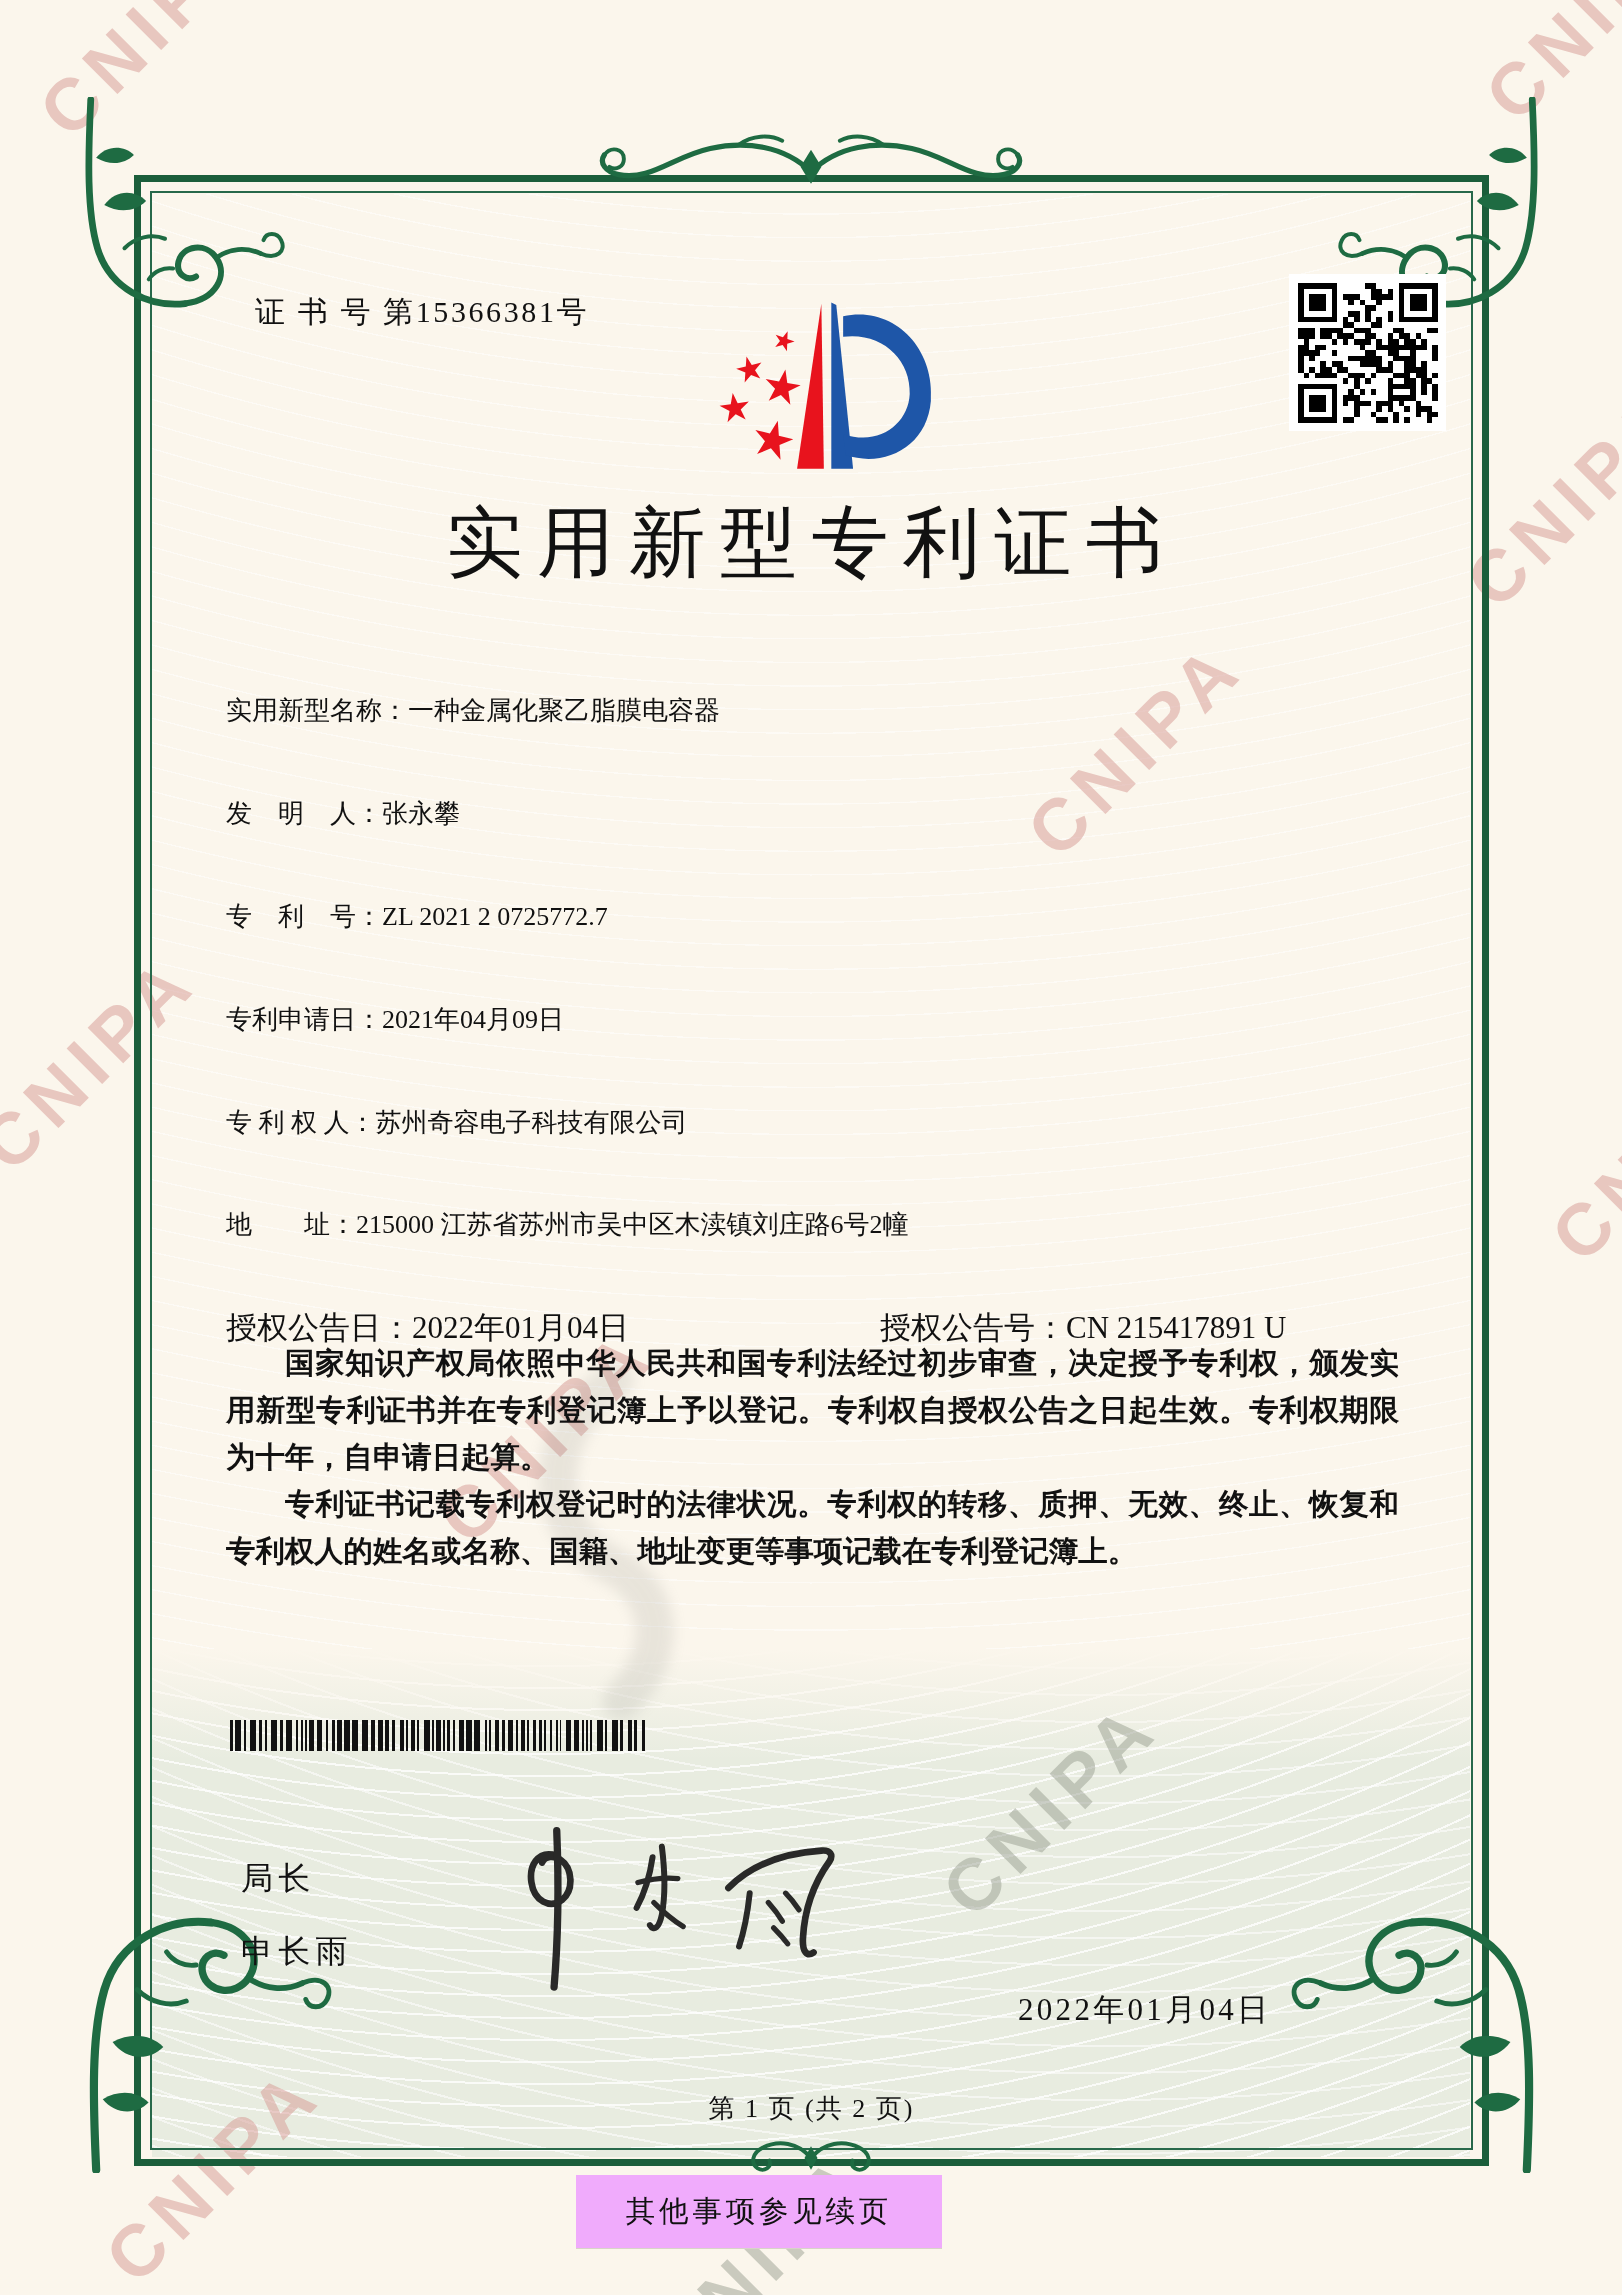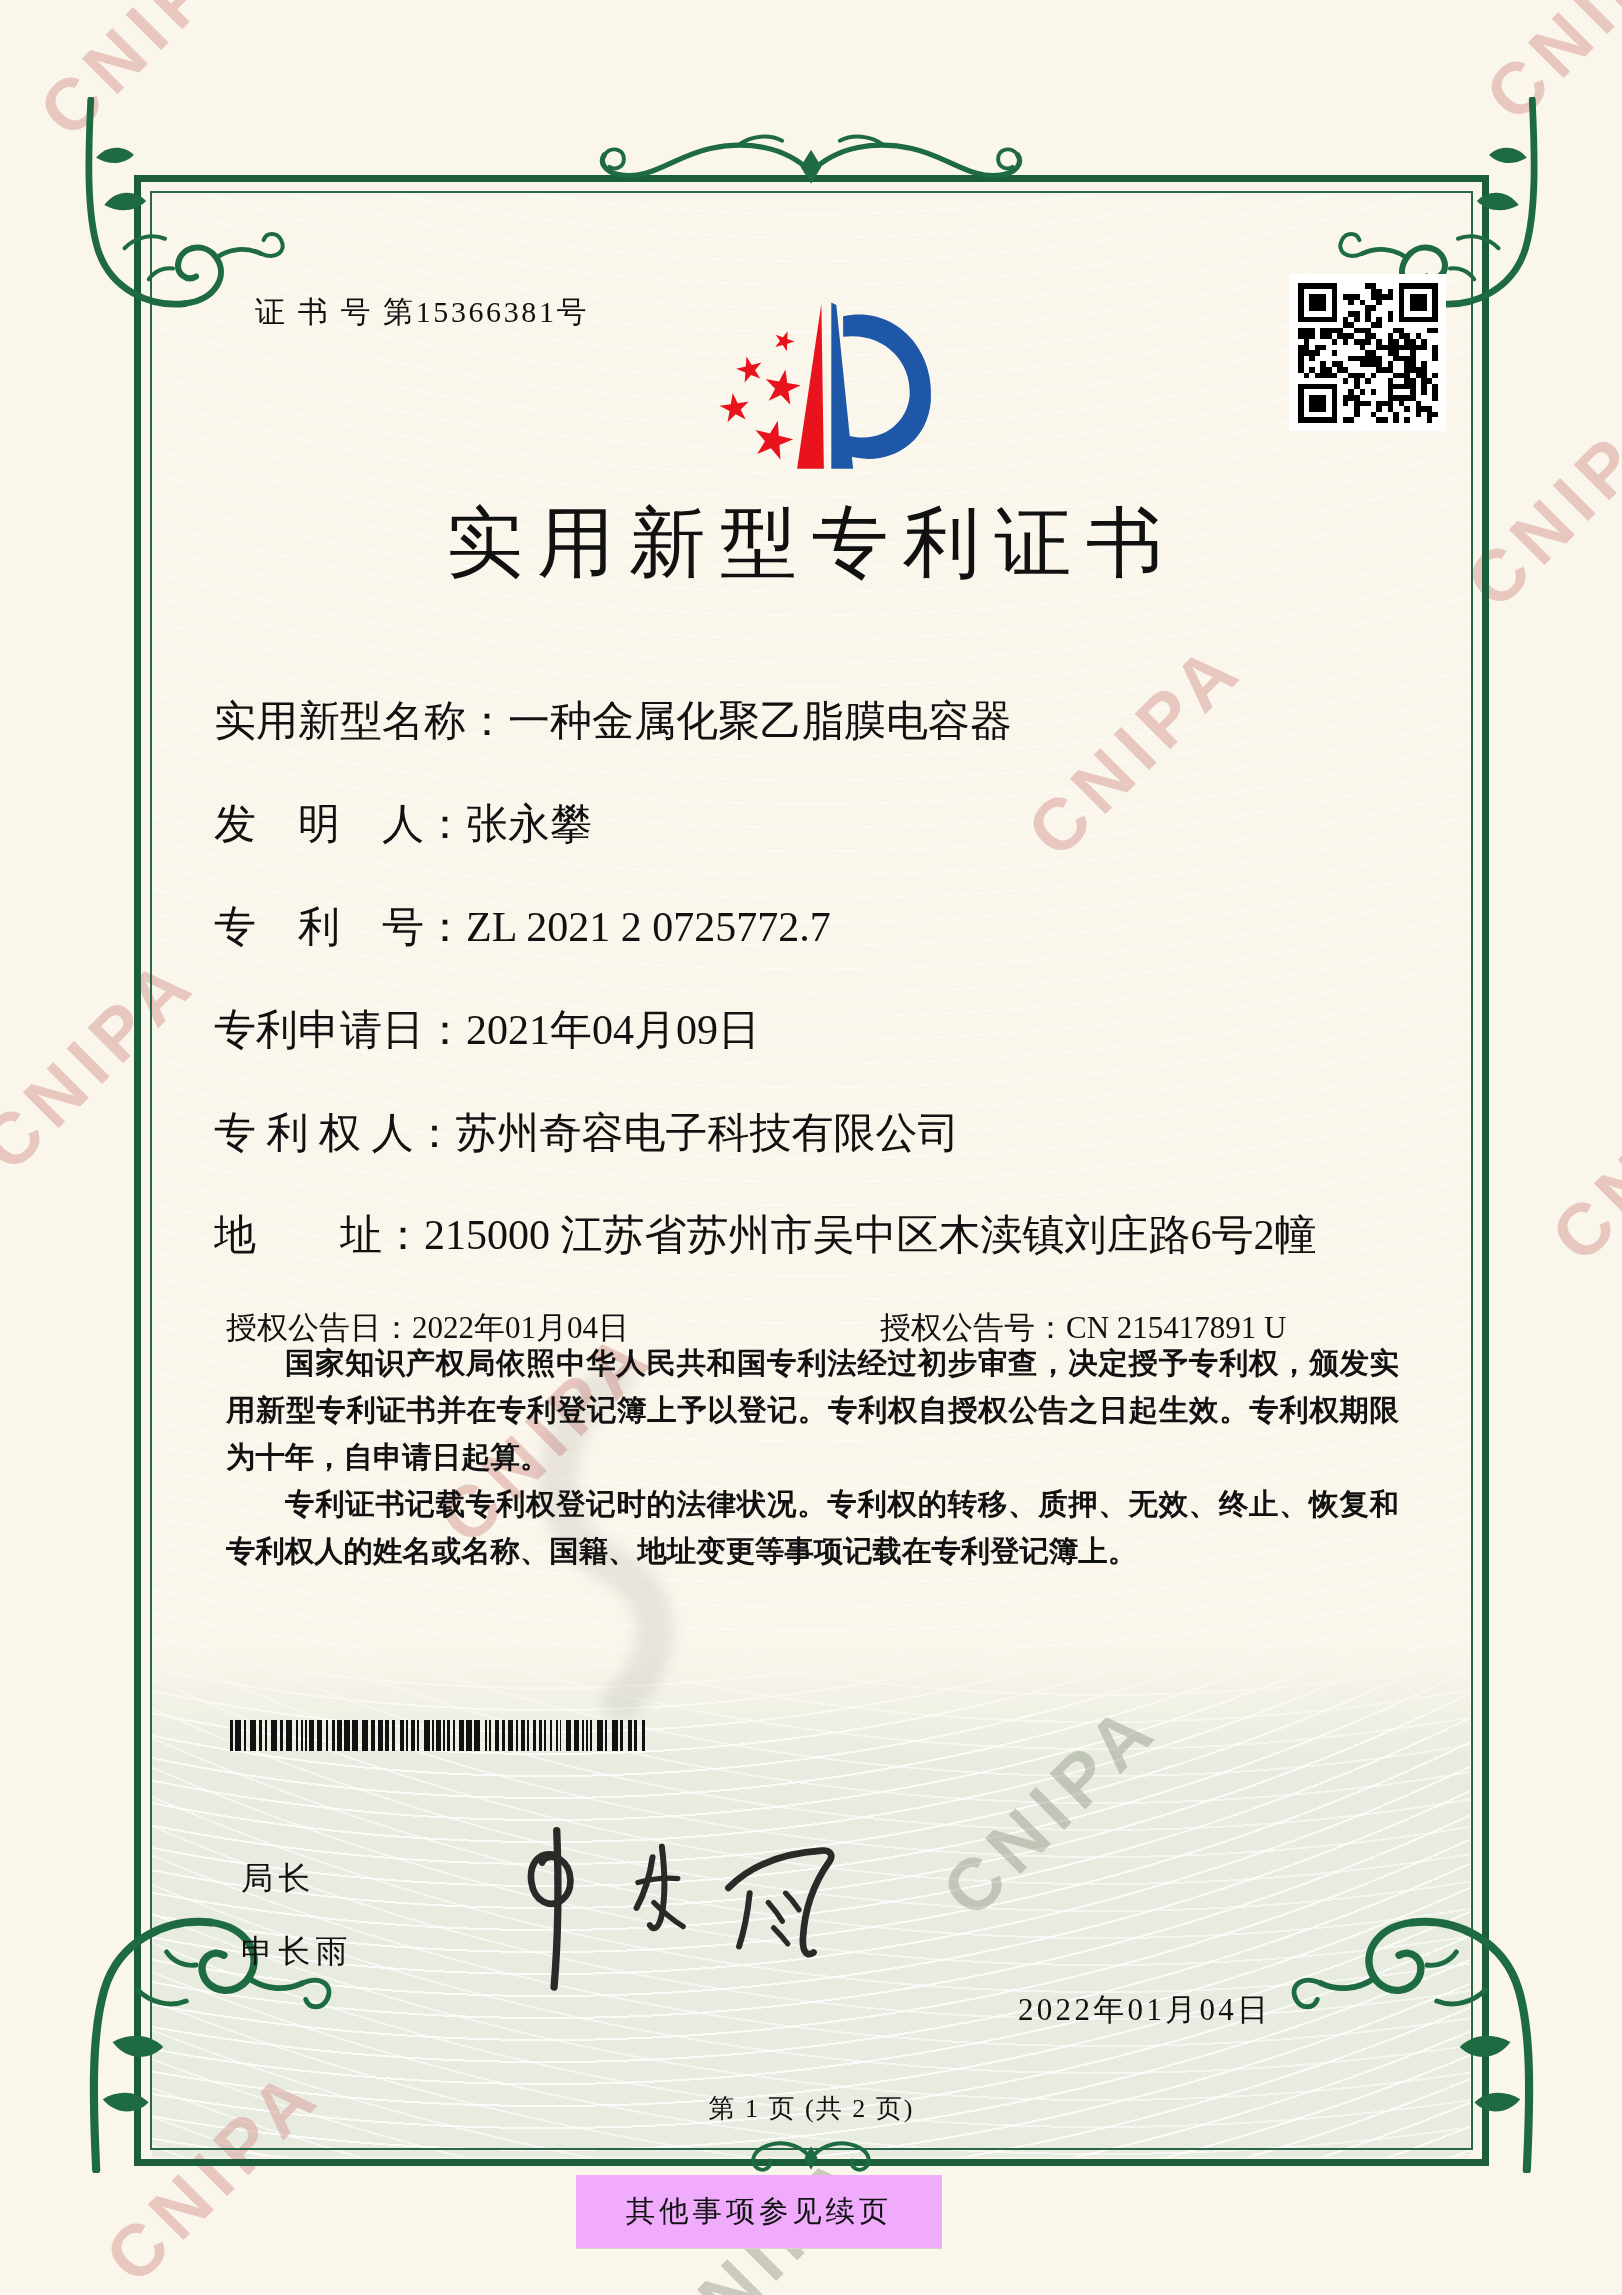--- a/index.html
+++ b/index.html
@@ -31,21 +31,21 @@
     border:2.6px solid #27684a;box-sizing:border-box;}
   .deco{position:absolute;z-index:3;}
   
   .content{position:absolute;inset:0;z-index:4;}
   .cert-no{position:absolute;left:255px;top:292px;font-size:30px;letter-spacing:2.6px;}
   .logo{position:absolute;left:686px;top:274px;}
   .qr-box{position:absolute;left:1289px;top:274px;width:157px;height:157px;background:#fff;
     display:flex;align-items:center;justify-content:center;}
   .title{position:absolute;left:0;width:100%;top:492px;text-align:center;
     font-size:77px;font-weight:400;letter-spacing:14.4px;}
-  .row{position:absolute;left:214px;font-size:42px;line-height:1.25;white-space:nowrap;}
+  .row{position:absolute;left:226px;font-size:26px;line-height:1.25;white-space:nowrap;}
   .row-grant{position:absolute;left:0;top:1307px;width:100%;font-size:31px;}
   .g1{position:absolute;left:226px;white-space:nowrap;}
   .g2{position:absolute;left:880px;white-space:nowrap;}
   .paras{position:absolute;left:226px;top:1340px;width:1173px;font-size:29.4px;line-height:47px;
     text-align:justify;}
   .paras p{margin:0;text-indent:59px;font-weight:bold;}
   .barcode{position:absolute;left:230px;top:1720px;}
   .signer-title{position:absolute;left:241px;top:1857px;font-size:32px;letter-spacing:5.2px;}
   .signer-name{position:absolute;left:241px;top:1930px;font-size:32px;letter-spacing:5.2px;}
   .signature{position:absolute;left:494px;top:1824px;}

